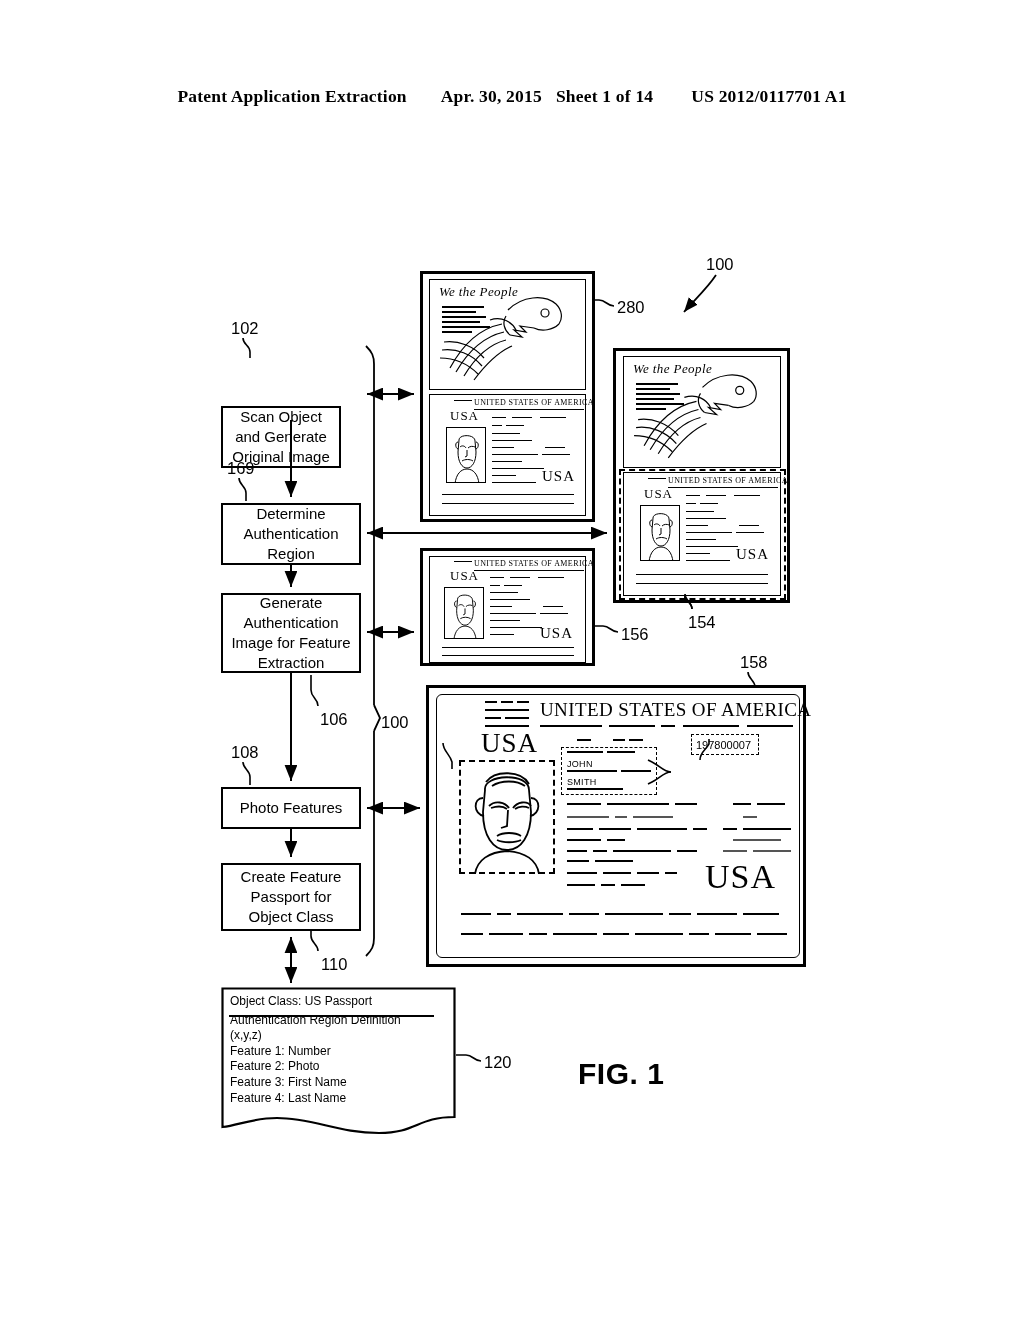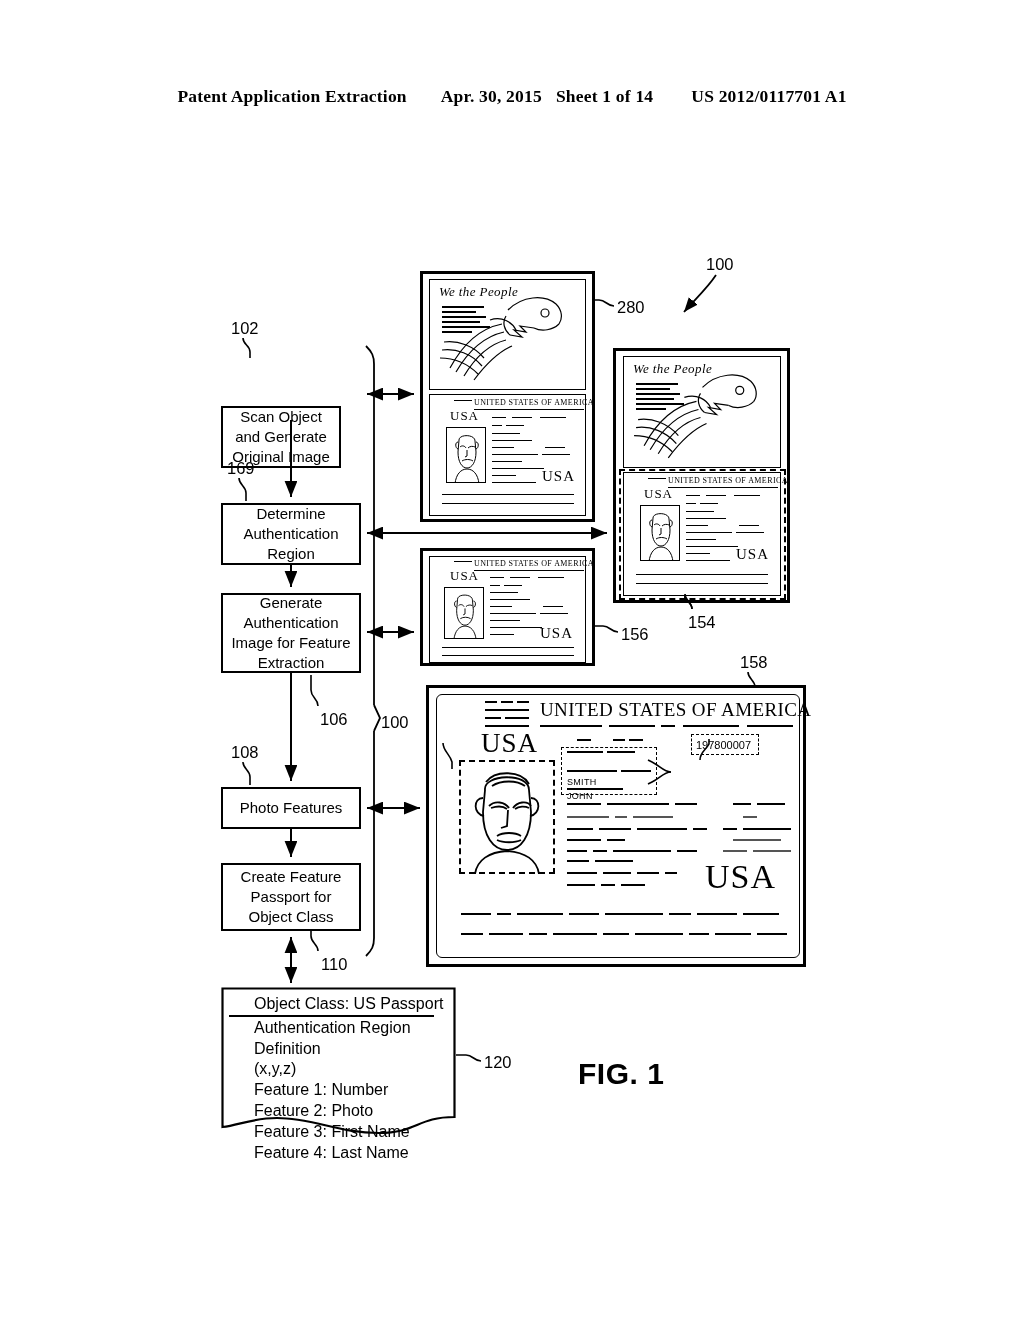--- a/index.html
+++ b/index.html
@@ -64,24 +64,23 @@
     left: 221px;
     top: 987px;
     width: 235px;
     height: 148px;
   }
   #doc-120 .doc-text {
     position: absolute;
     left: 9px;
     top: 7px;
     width: 224px;
-    font-size: 16px;
+    font-size: 12px;
     line-height: 1.30;
     font-family: "Liberation Sans", sans-serif;
-    margin-left: 24px;
   }
   #doc-120 .underline-line {
     position: absolute;
     left: 8px;
     top: 28px;
     width: 205px;
     height: 1.6px;
     background: #000;
   }
 
@@ -417,21 +416,21 @@
     <div class="ln" style="left:140px; top:44px; width:14px;"></div>
     <div class="ln" style="left:176px; top:44px; width:12px;"></div>
     <div class="ln" style="left:192px; top:44px; width:14px;"></div>
 
     <div class="dashbox thin" style="left:254px; top:39px; width:68px; height:21px;"></div>
     <div class="field-label" style="left:259px; top:44px; font-size:11px; letter-spacing:0;">197800007</div>
 
     <div class="dashbox thin" style="left:124px; top:52px; width:96px; height:48px;"></div>
     <div class="ln" style="left:130px; top:56px; width:36px;"></div>
     <div class="ln" style="left:170px; top:56px; width:28px;"></div>
-    <div class="field-label" style="left:130px; top:64px;margin-top:32px;">JOHN</div>
+    <div class="field-label" style="left:130px; top:64px;">JOHN</div>
     <div class="ln" style="left:130px; top:75px; width:50px;"></div>
     <div class="ln" style="left:184px; top:75px; width:30px;"></div>
     <div class="field-label" style="left:130px; top:82px;">SMITH</div>
     <div class="ln" style="left:130px; top:93px; width:56px;"></div>
 
     <div class="dashbox" style="left:22px; top:65px; width:96px; height:114px;"></div>
     <svg width="96" height="114" viewBox="0 0 96 114" style="position:absolute;left:22px;top:65px;">
       <g fill="none" stroke="#000" stroke-width="1.8">
         <path d="M26,30 C24,14 70,12 70,30 L72,52 C72,76 62,90 48,90 C34,90 24,76 24,52 Z"></path>
         <path d="M27,22 C36,10 62,10 70,24"></path>

